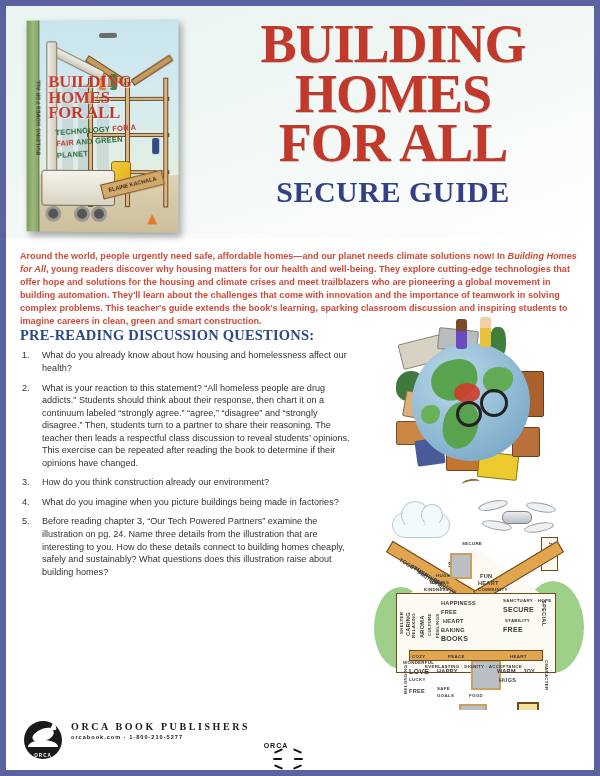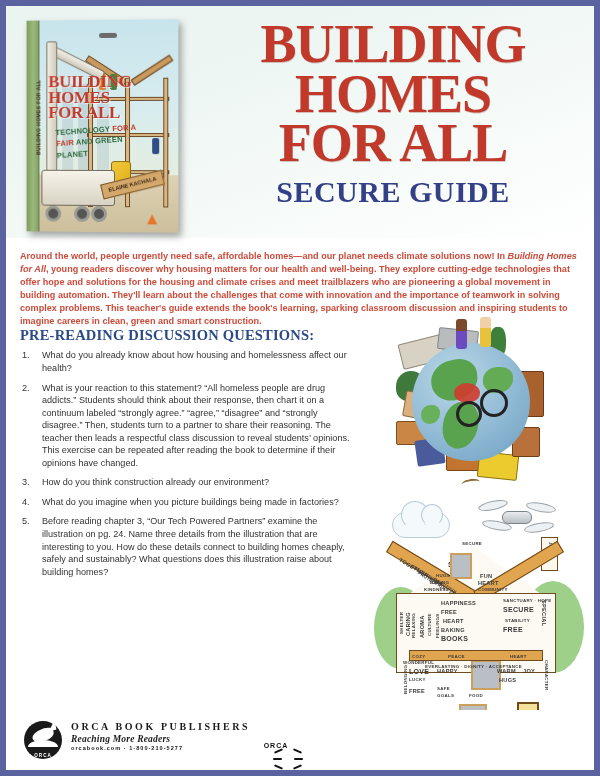--- a/index.html
+++ b/index.html
@@ -674,21 +674,20 @@
 
     <div class="footer">
       <div class="orca-logo">
         <div class="orca-mark">
           <div class="whale"></div>
           <div class="wave"></div>
           <div class="badge">ORCA</div>
         </div>
         <div class="orca-text">
           <div class="orca-name">ORCA BOOK PUBLISHERS</div>
-          <div class="orca-tag">Reaching More Readers</div>
           <div class="orca-meta">orcabook.com  ·  1-800-210-5277</div>
         </div>
       </div>
 
       <div class="think-logo">
         <span class="spark sp-l1"></span>
         <span class="spark sp-l2"></span>
         <span class="spark sp-l3"></span>
         <span class="think-orca">ORCA</span>
         <span class="spark sp-r1"></span>

